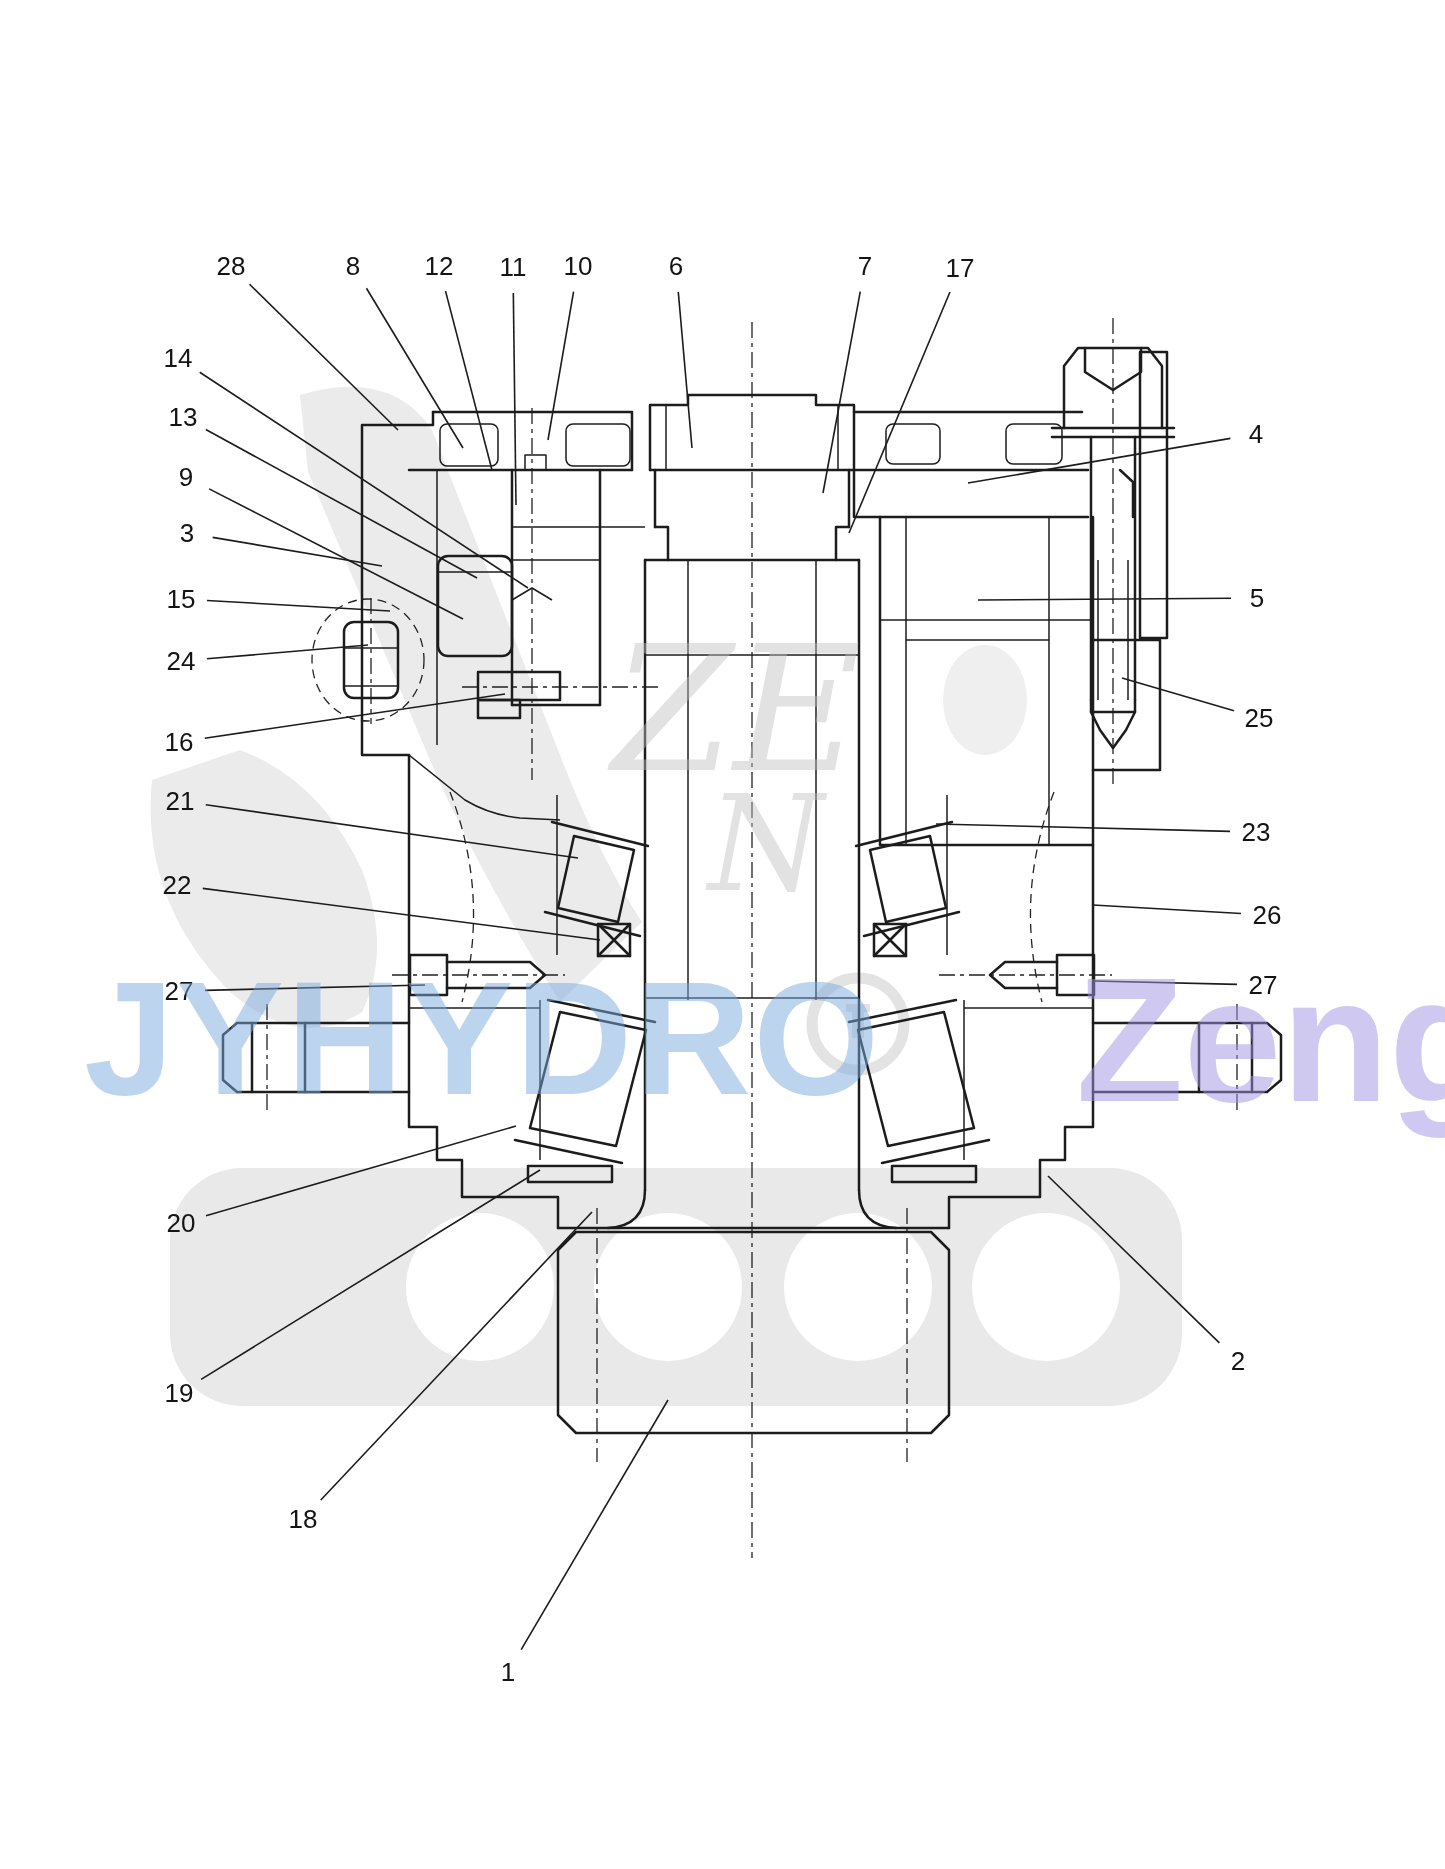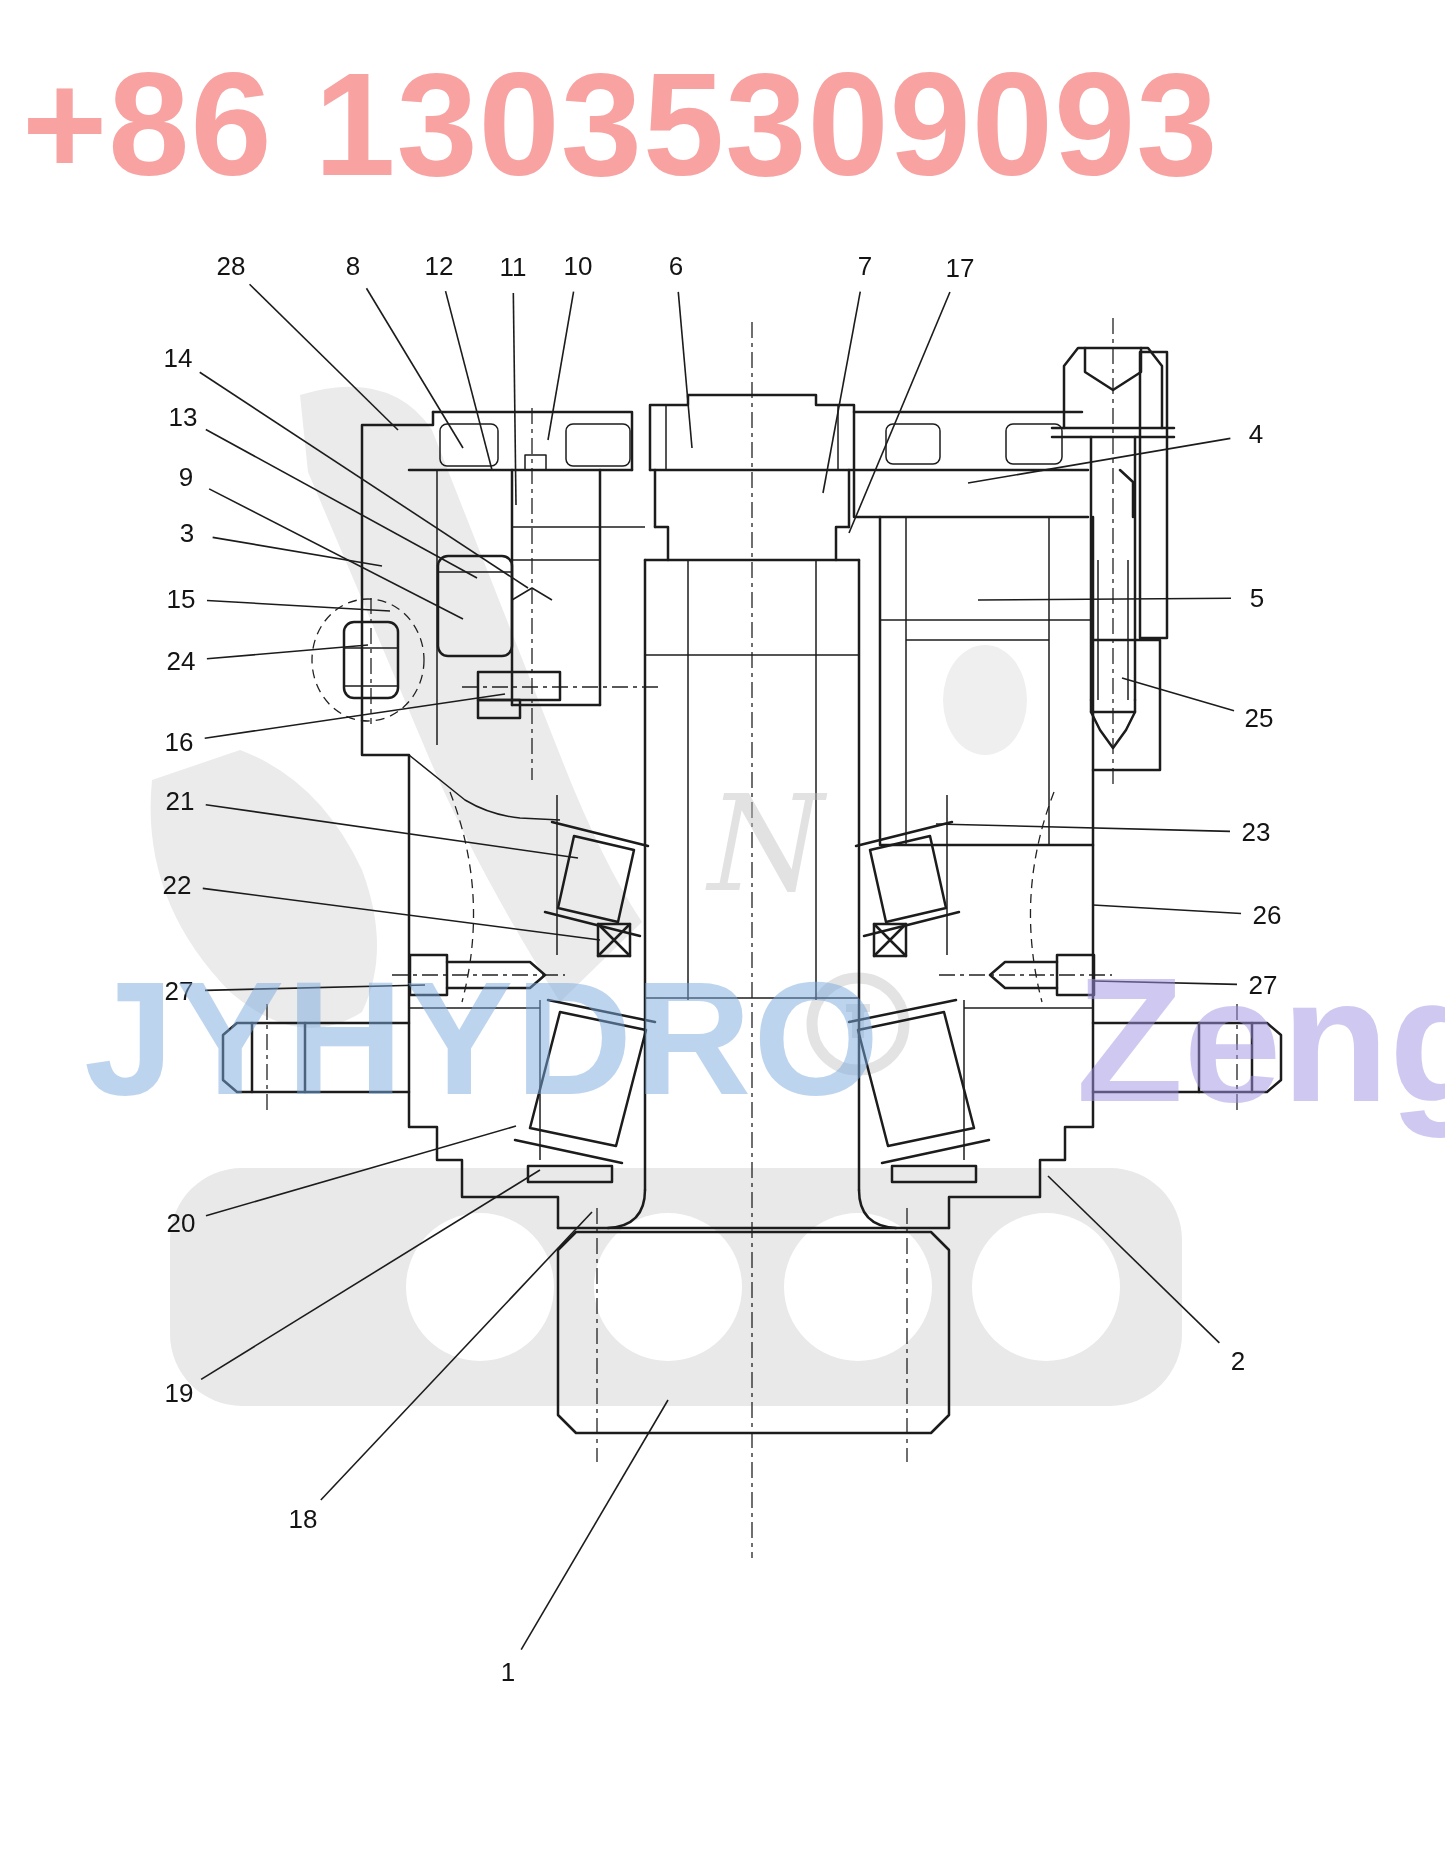--- a/index.html
+++ b/index.html
@@ -312,17 +312,17 @@
         </g>
         <g>
           <line x1="1237.0072795997646" y1="984.3847876828347" x2="1094" y2="981" stroke="#1c1c1c" stroke-width="1.6"></line>
           <text x="1263" y="994" text-anchor="middle">27</text>
         </g>
       </g>
   </svg>
 
   <div class="wm wm-center">JYHYDRO</div>
   <div class="wm wm-right">Zeng</div>
+  <div class="wm-ze">ZE</div>
   <div class="wm-n">N</div>
 
-  <div class="phone">+86 13035309093</div>
 
 </div>
 
 </body></html>

